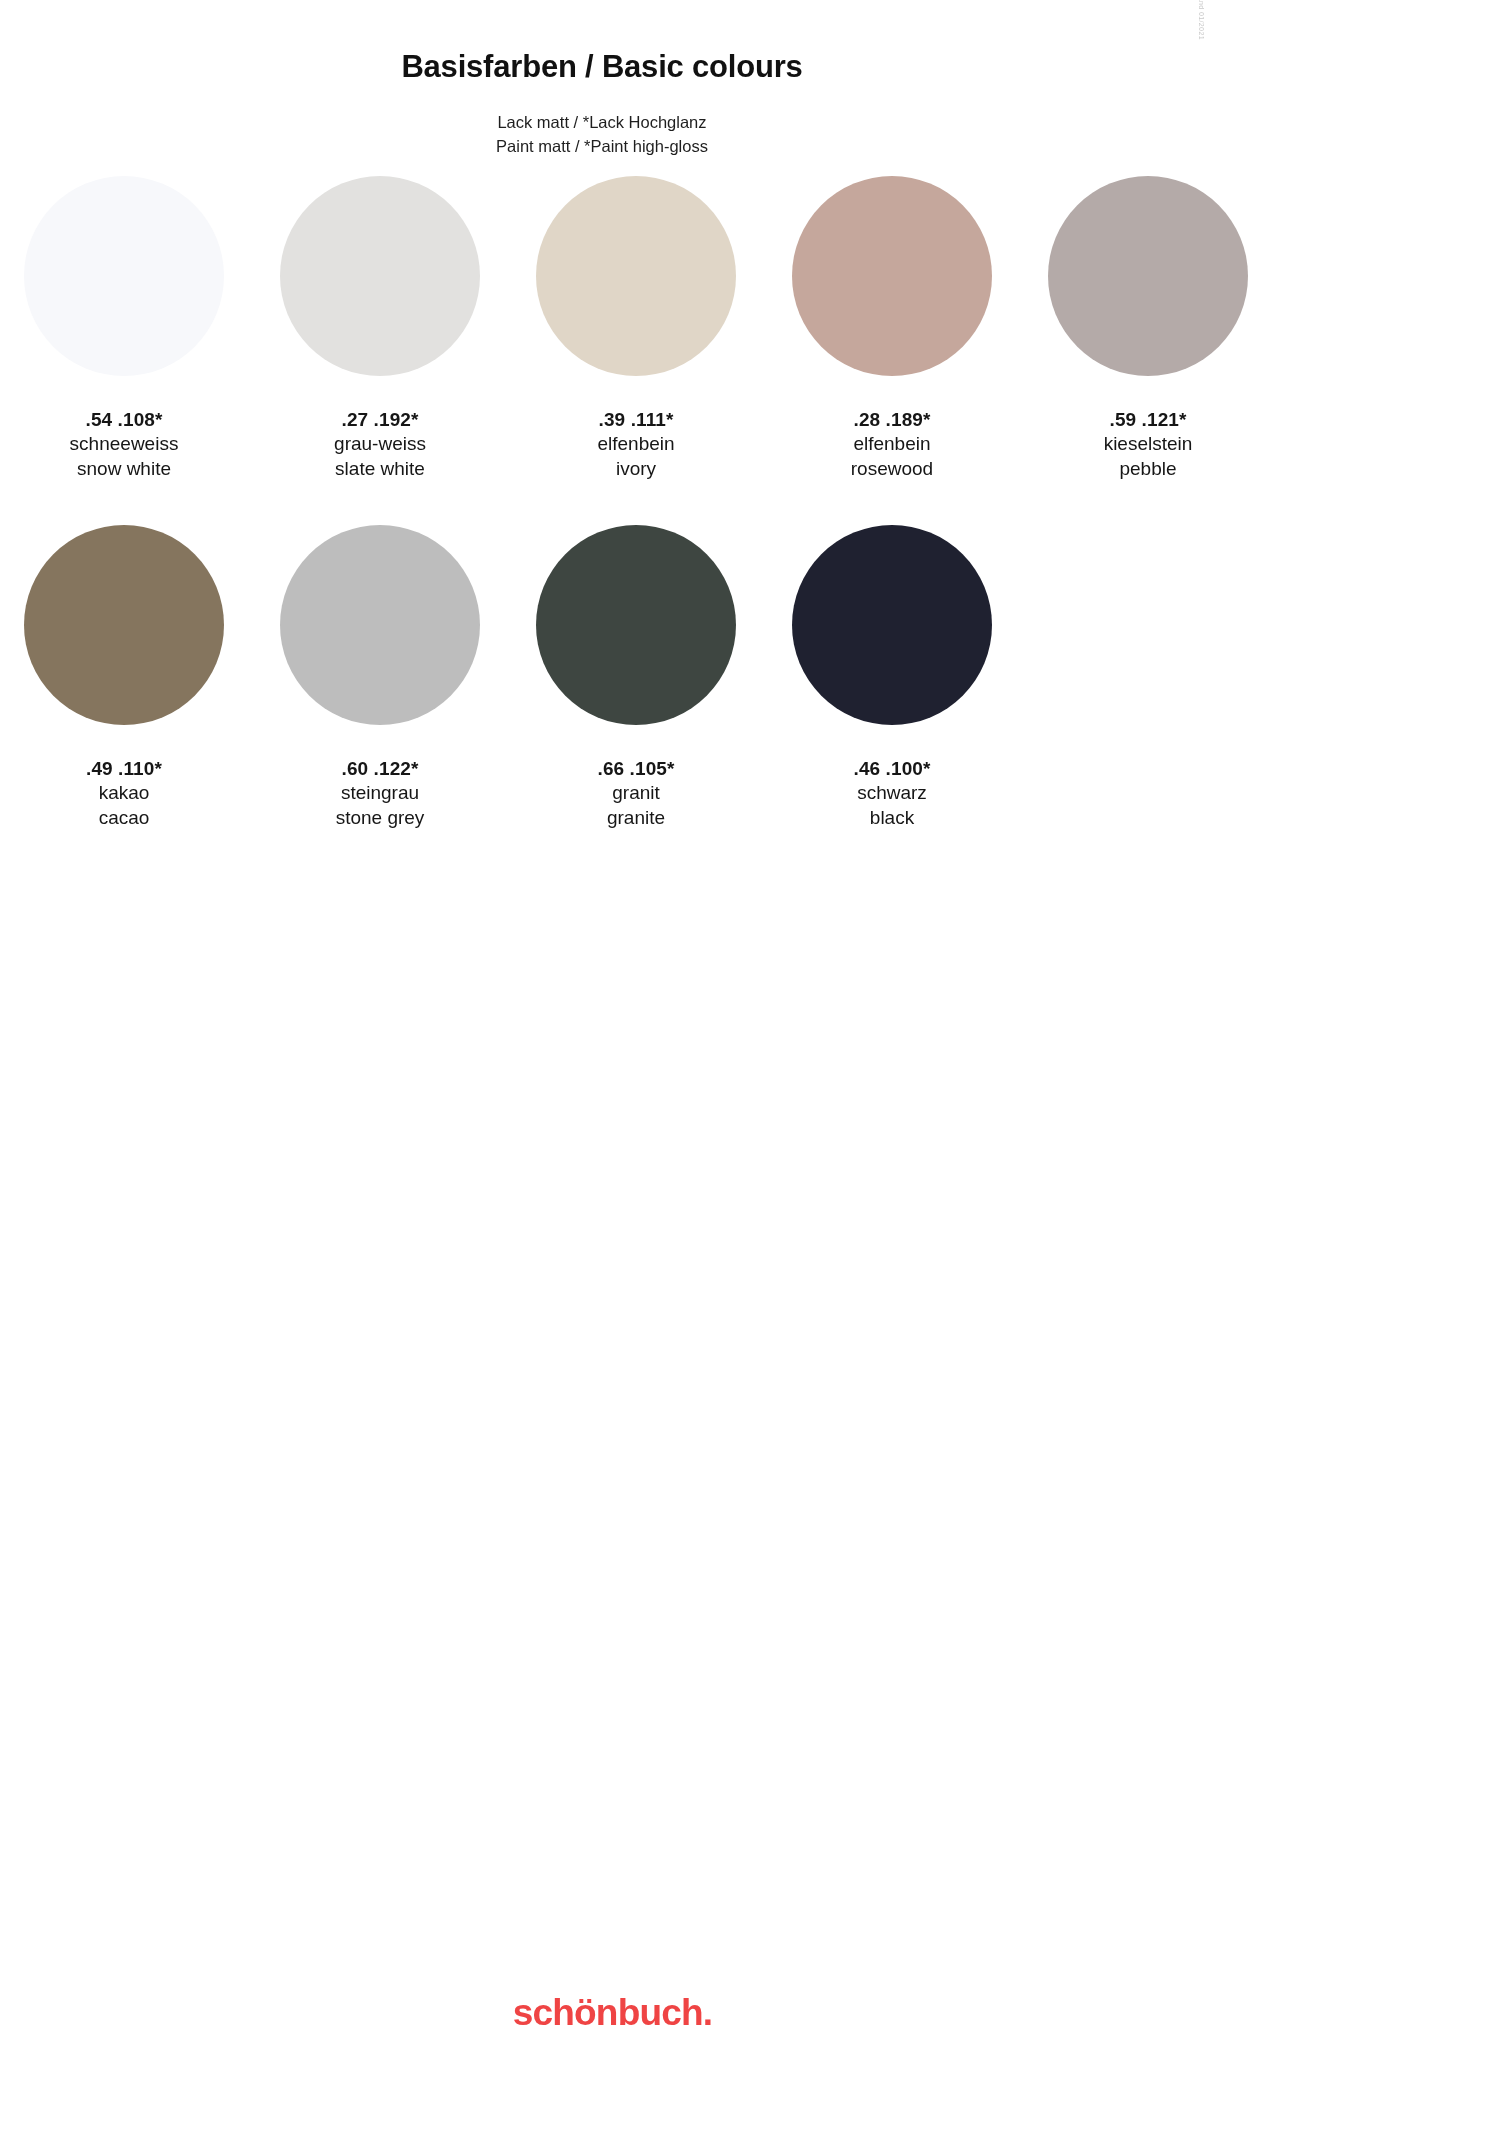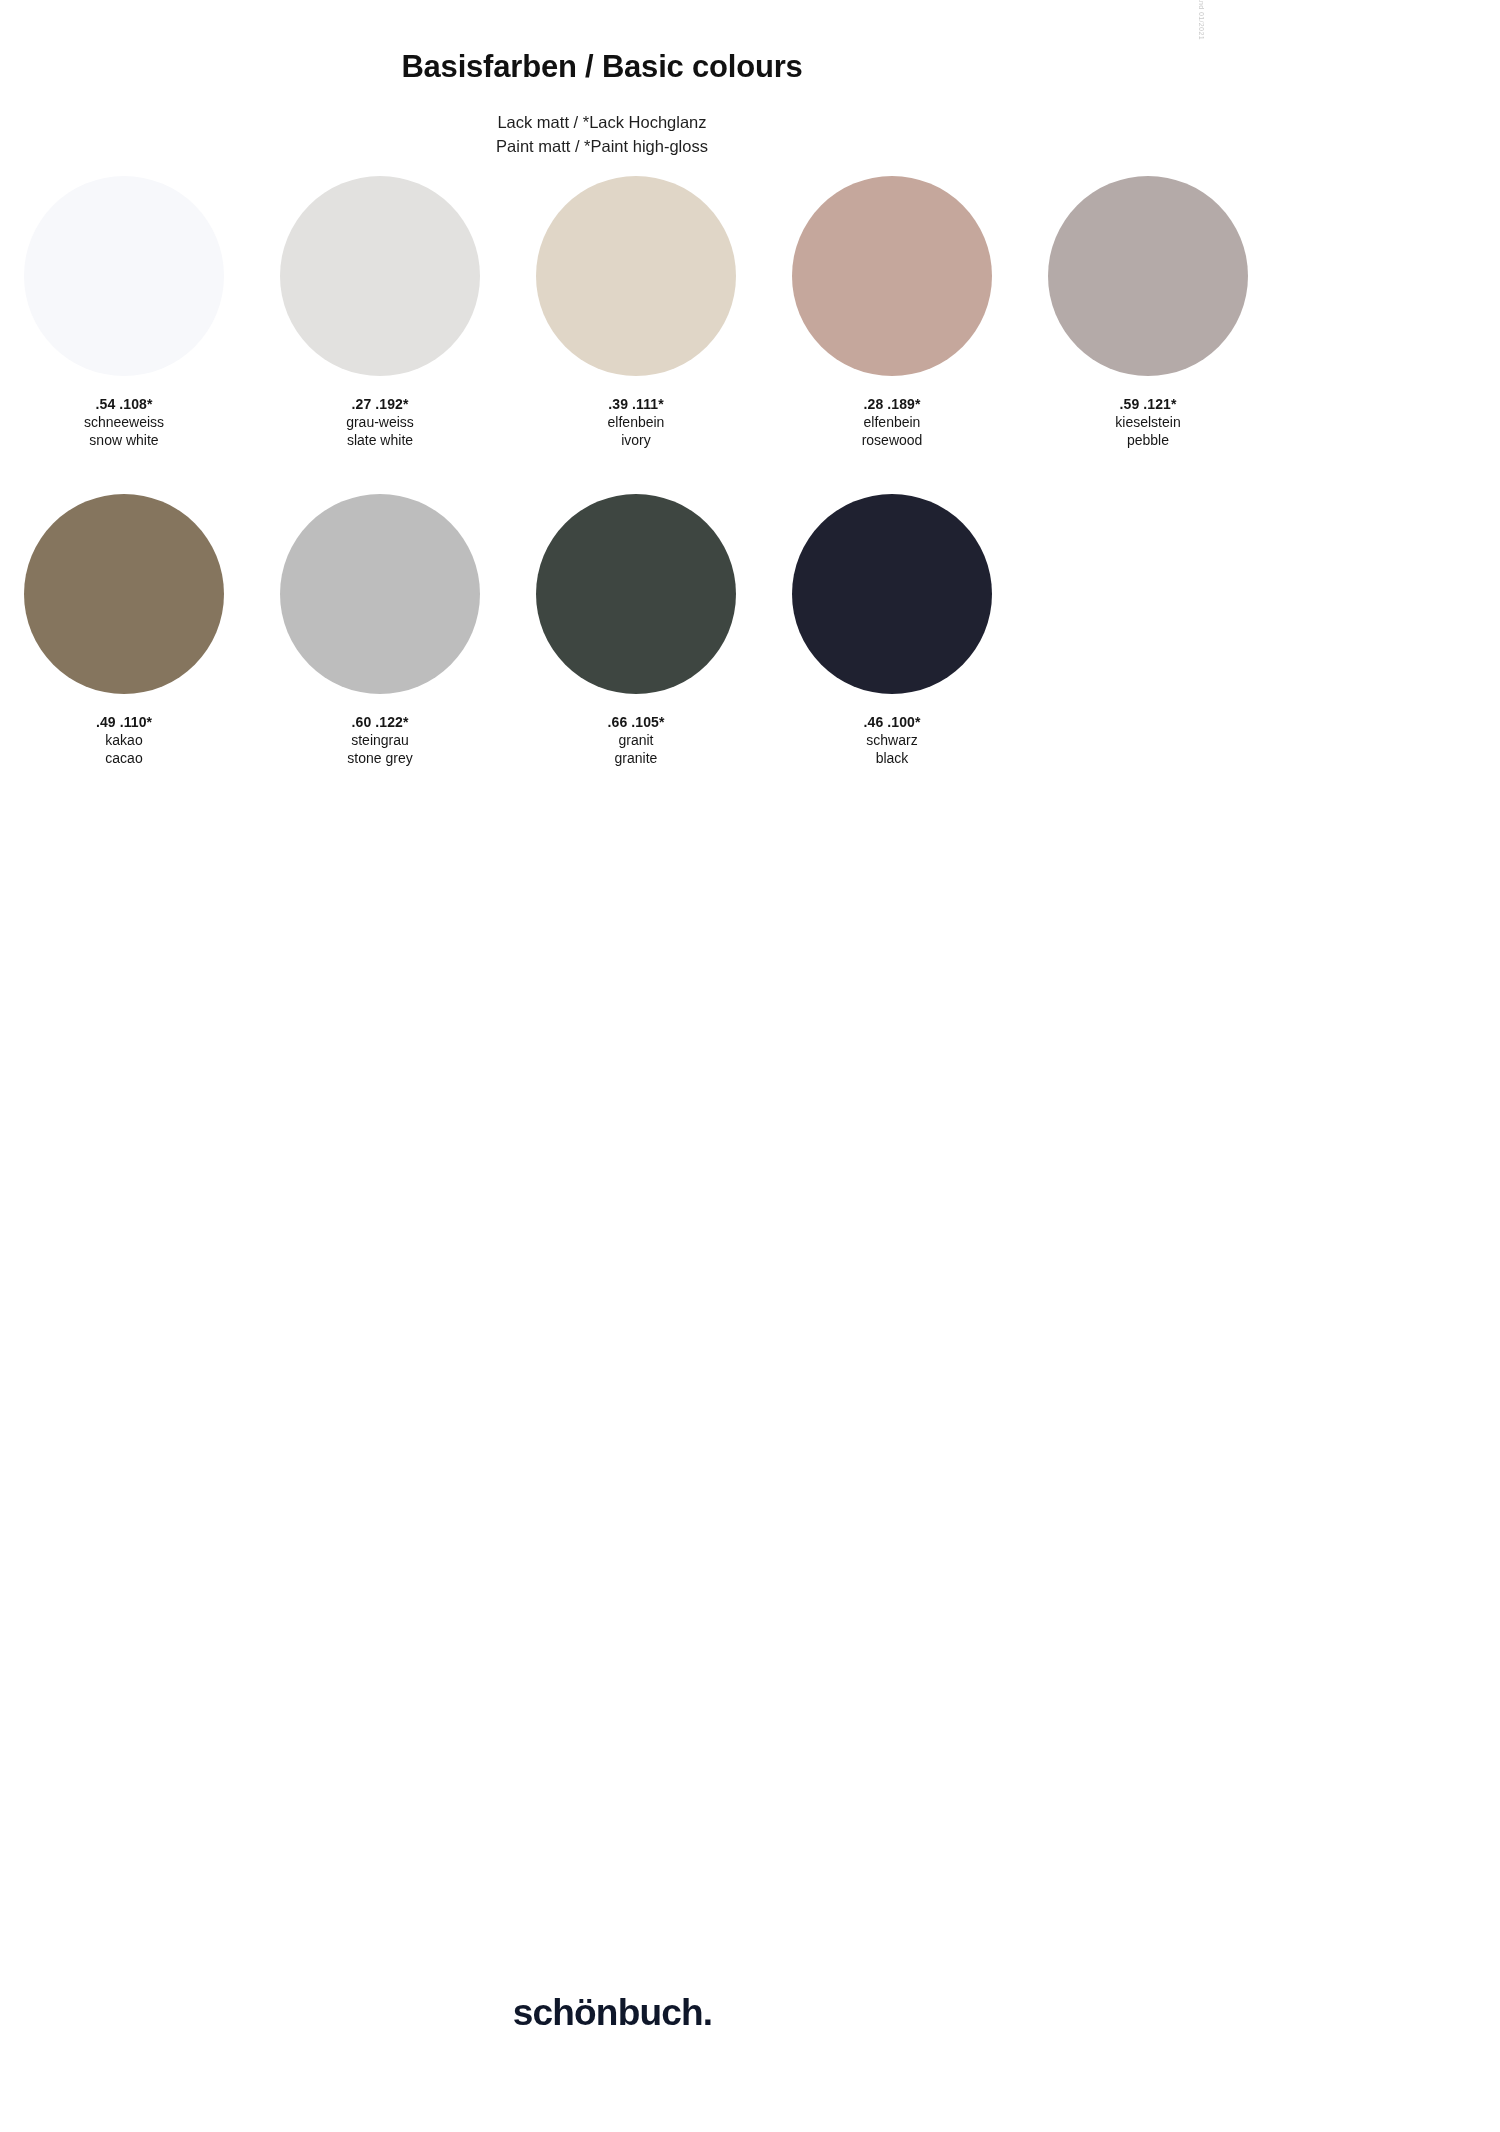--- a/index.html
+++ b/index.html
@@ -68,23 +68,23 @@
   }
 
   .swatch-dot {
     width: 200px;
     height: 200px;
     border-radius: 50%;
     display: block;
   }
 
   .swatch-caption {
-    margin-top: 20px;
+    margin-top: 32px;
     text-align: center;
-    font-size: 14px;
+    font-size: 19px;
     line-height: 1.28;
     color: #161616;
     font-weight: 500;
   }
 
   .swatch-code {
     display: block;
     font-weight: bold;
     letter-spacing: 0.1px;
   }
@@ -98,21 +98,21 @@
     left: 0;
     right: 0;
     bottom: 98px;
     text-align: center;
   }
 
   .brand-logo {
     font-size: 37px;
     font-weight: bold;
     letter-spacing: -0.8px;
-    color: #0f172a;
+    color: #ef4444;
     padding-left: 21px;
   }
 
   
   .side-note {
     position: absolute;
     top: 40px;
     right: 6px;
     transform-origin: right top;
     transform: rotate(90deg) translateY(-100%);

